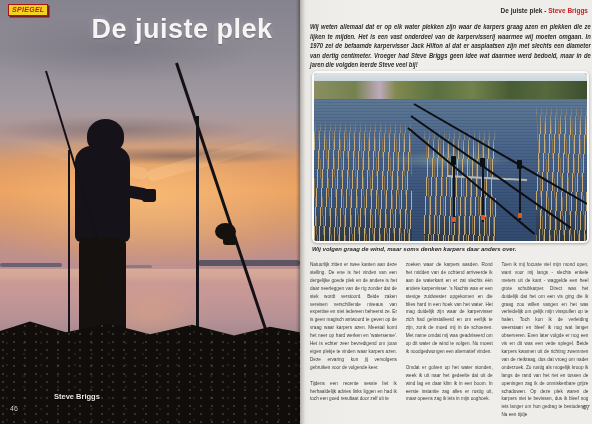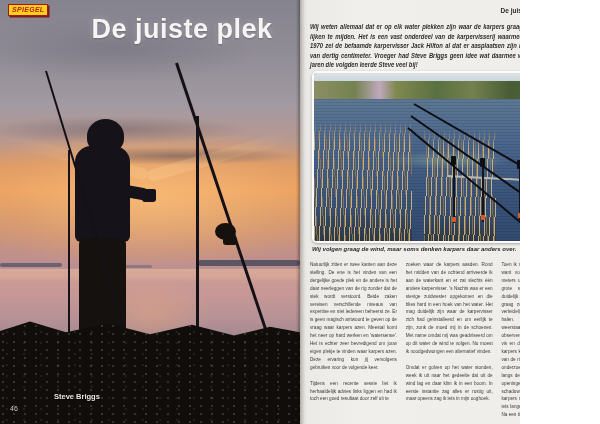--- a/index.html
+++ b/index.html
@@ -1,16 +1,16 @@
 <!DOCTYPE html>
 <html><head>
 <meta charset="utf-8">
 <style>
   html,body{margin:0;padding:0;background:#fff;}
-  .spread{position:relative;width:520px;height:424px;overflow:hidden;font-family:"Liberation Sans",sans-serif;background:#eceae6;}
+  .spread{position:relative;width:592px;height:424px;overflow:hidden;font-family:"Liberation Sans",sans-serif;background:#eceae6;}
 
   
   .page-left{position:absolute;left:0;top:0;width:300px;height:424px;overflow:hidden;background:#85838e;}
   .sunset-bg{position:absolute;inset:0;background:
     radial-gradient(ellipse 260px 100px at 150px 198px, rgba(250,190,120,0.8), rgba(240,170,100,0.25) 55%, transparent 75%),
     linear-gradient(180deg,
       #85838e 0%, #918d97 13%, #a39aa2 25%,
       #b8988f 33%, #dc9a68 39%, #eda364 45%,
       #d6996f 51%, #c49184 58%, #ba8e92 62.8%,
       #cb9b94 65%, #c59796 70%, #b39095 76%,

